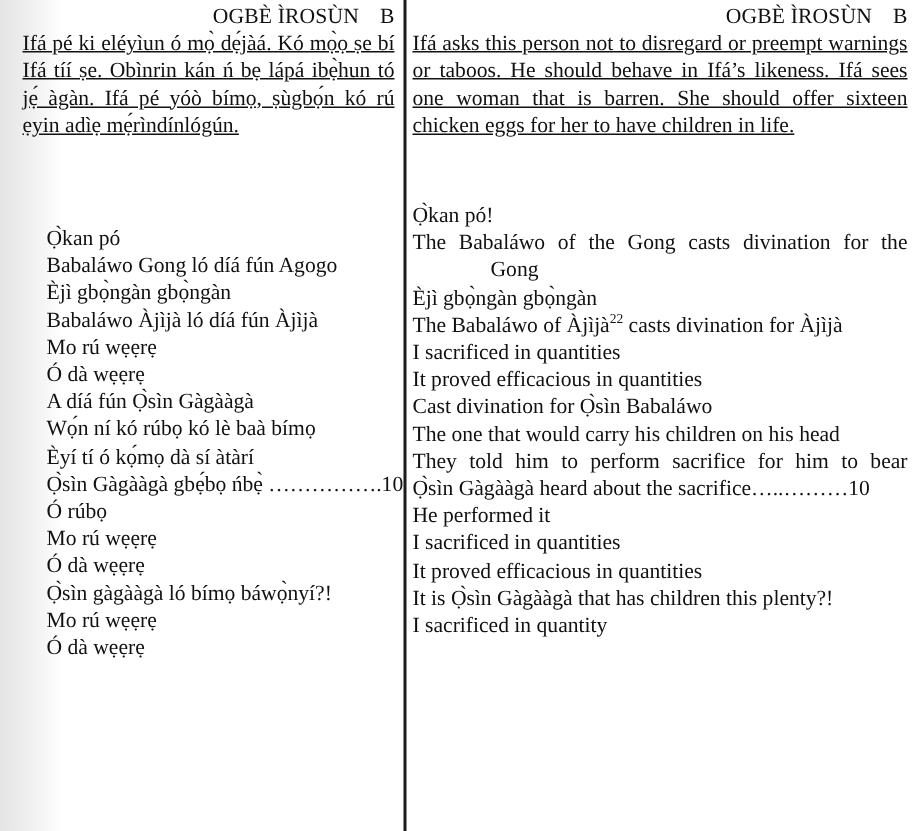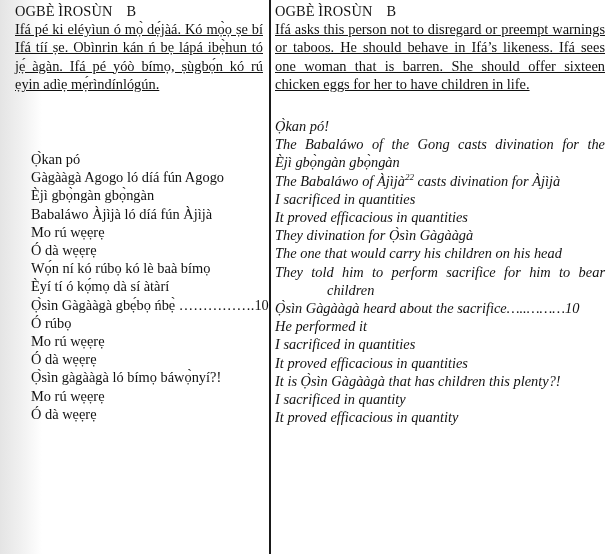--- a/index.html
+++ b/index.html
@@ -50,20 +50,21 @@
   .para {
     text-align: justify;
     text-align-last: left;
     margin-top: 0px;
     text-decoration: underline;
   }
   .heading {
     display: block;
     margin-top: 2px;
     letter-spacing: 0.1px;
+    text-align: right;
   }
   .heading .tag {
     margin-left: 14px;
   }
   .wrap-line {
     display: block;
     text-align: justify;
     text-align-last: justify;
     white-space: normal;
   }
@@ -71,41 +72,42 @@
     display: block;
     padding-left: 52px;
     white-space: nowrap;
   }
   sup {
     font-size: 9px;
     line-height: 0;
     vertical-align: super;
   }
   .verse-left { margin-top: 57px; margin-left: 16px; }
-  .verse-right { margin-top: 24px; font-style: italic; }
+  .verse-right { margin-top: 42px; }
 </style>
 </head>
 <body>
 
 <div class="left-shade"></div>
 <div class="divider"></div>
 
 <div class="col col-left">
   <span class="heading">
     <span>OGBÈ ÌROSÙN</span><span class="tag">B</span>
   </span>
   <div class="para">Ifá pé ki eléyìun ó mọ̀ dẹ́jàá. Kó mọ̀ọ ṣe bí Ifá tíí ṣe. Obìnrin kán ń bẹ lápá ibẹ̀hun tó jẹ́ àgàn. Ifá pé yóò bímọ, ṣùgbọ́n kó rú ẹyin adìẹ mẹ́rìndínlógún.</div>
 
   <div class="verse-left">
     <span class="line">Ọ̀kan pó</span>
-    <span class="line">Gàgààgà Agogo ló díá fún Agogo</span>
+    <span class="line">Babaláwo Gong ló díá fún Agogo</span>
     <span class="line">Èjì gbọ̀ngàn  gbọ̀ngàn</span>
     <span class="line">Babaláwo Àjìjà ló díá fún Àjìjà</span>
     <span class="line">Mo rú wẹẹrẹ</span>
     <span class="line">Ó dà wẹẹrẹ</span>
+    <span class="line">A díá fún Ọ̀sìn Gàgààgà</span>
     <span class="line">Wọ́n ní kó rúbọ kó lè baà bímọ</span>
     <span class="line">Èyí tí ó kọ́mọ dà sí àtàrí</span>
     <span class="line">Ọ̀sìn Gàgààgà gbẹ́bọ ńbẹ̀ …………….10</span>
     <span class="line">Ó rúbọ</span>
     <span class="line">Mo rú wẹẹrẹ</span>
     <span class="line">Ó dà wẹẹrẹ</span>
     <span class="line">Ọ̀sìn gàgààgà ló bímọ báwọ̀nyí?!</span>
     <span class="line">Mo rú wẹẹrẹ</span>
     <span class="line">Ó dà wẹẹrẹ</span>
   </div>
@@ -113,29 +115,28 @@
 
 <div class="col col-right">
   <span class="heading">
     <span>OGBÈ ÌROSÙN</span><span class="tag">B</span>
   </span>
   <div class="para">Ifá asks this person not to disregard or preempt warnings or taboos. He should behave in Ifá’s likeness. Ifá sees one woman that is barren. She should offer sixteen chicken eggs for her to have children in life.</div>
 
   <div class="verse-right">
     <span class="line">Ọ̀kan pó!</span>
     <span class="wrap-line">The Babaláwo of the Gong casts divination for the</span>
+    <span class="indent">Gong</span>
     <span class="line">Èjì gbọ̀ngàn gbọ̀ngàn</span>
     <span class="line"><span>The Babaláwo of Àjìjà</span><sup>22</sup><span> casts divination for Àjìjà</span></span>
     <span class="line">I sacrificed in quantities</span>
     <span class="line">It proved efficacious in quantities</span>
-    <span class="line">They divination for Ọ̀sìn Gàgààgà</span>
+    <span class="line">Cast divination for Ọ̀sìn Babaláwo</span>
     <span class="line">The one that would carry his children on his head</span>
     <span class="wrap-line">They told him to perform sacrifice for him to bear</span>
-    <span class="indent">children</span>
     <span class="line">Ọ̀sìn Gàgààgà heard about the sacrifice…..………10</span>
     <span class="line">He performed it</span>
     <span class="line">I sacrificed in quantities</span>
     <span class="line">It proved efficacious in quantities</span>
     <span class="line">It is Ọ̀sìn Gàgààgà that has children this plenty?!</span>
     <span class="line">I sacrificed in quantity</span>
-    <span class="line">It proved efficacious in quantity</span>
   </div>
 </div>
 
 </body></html>

